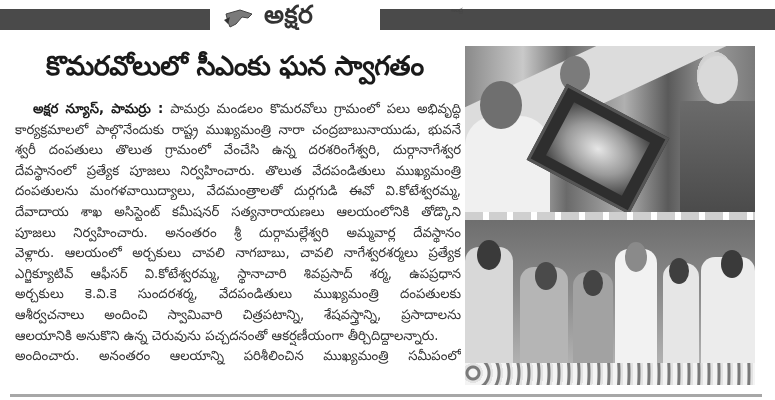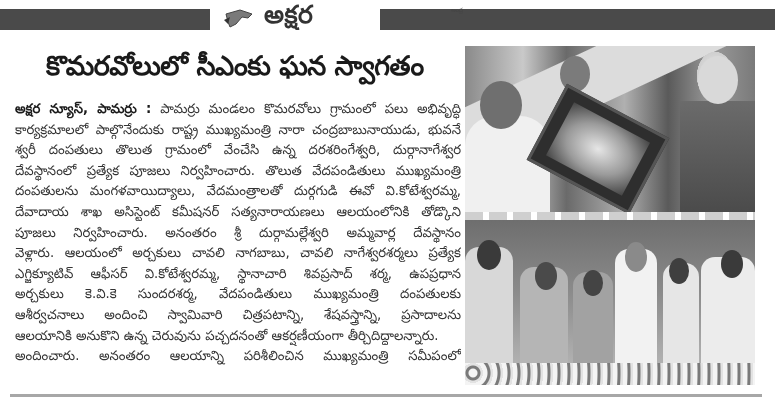--- a/index.html
+++ b/index.html
@@ -34,21 +34,21 @@
     margin-left: 24px;
   }
   .body-text {
     position: absolute; left: 15px; top: 99px; width: 446px;
     font-size: 13.2px; line-height: 20.6px; color: #333;
     text-align: justify;
   }
   .body-text .line { display: block; white-space: nowrap; overflow: hidden;
     text-align-last: justify; }
   .body-text .line.last { text-align-last: left; }
-  .dateline { font-weight: bold; color: #1a1a1a; }
+  .dateline { font-weight: bold; color: #1a1a1a; margin-left: 18px; }
   .photo {
     position: absolute; left: 465px; width: 290px; overflow: hidden;
   }
   .photo1 { top: 46px; height: 166px;
     background:
       radial-gradient(ellipse 30px 40px at 250px 30px, #ececec 0%, #cfcfcf 60%, transparent 61%),
       radial-gradient(ellipse 26px 32px at 35px 60px, #3a3a3a 0%, #555 70%, transparent 71%),
       linear-gradient(155deg, transparent 55px, #dcdcdc 56px, #dcdcdc 110px, transparent 111px),
       linear-gradient(90deg, #8a8a8a 0%, #c9c9c9 20%, #6a6a6a 35%, #b0b0b0 55%, #5a5a5a 70%, #9a9a9a 85%, #7a7a7a 100%);
   }

